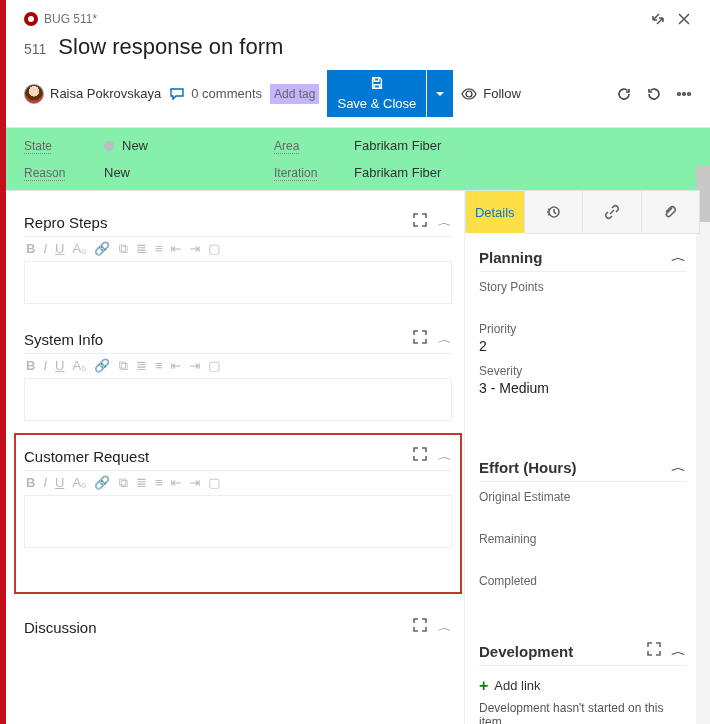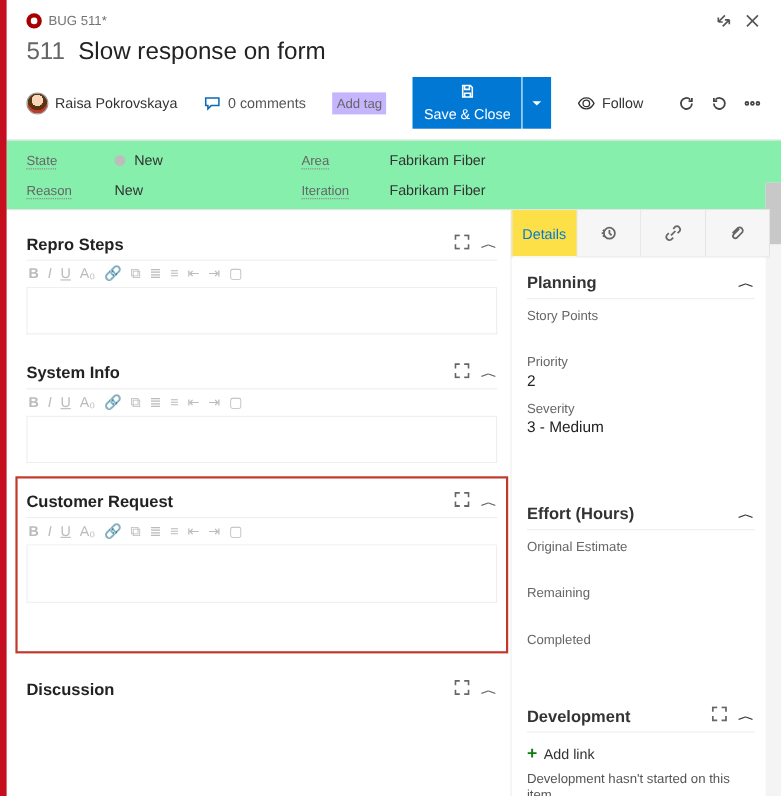--- a/index.html
+++ b/index.html
@@ -18,23 +18,23 @@
   .scroll-gutter { position:absolute; right:0; top:166px; bottom:0; width:14px; background:#f4f4f4; }
   .scroll-thumb { position:absolute; right:0; top:166px; width:14px; height:56px; background:#c8c8c8; }
   .content { margin-left:6px; padding: 8px 18px 0 18px; }
   .tab-row { display:flex; align-items:center; justify-content:space-between; height:22px; }
   .tab-label { display:flex; align-items:center; gap:6px; font-size:12px; color:#737373; }
   .bug-icon { width:14px; height:14px; border-radius:7px; background:#a80000; display:flex; align-items:center; justify-content:center;}
   .bug-icon::before{content:""; width:6px; height:6px; border-radius:3px; background:#fff;}
   .win-controls { display:flex; gap:10px; color:#555; }
   .win-controls svg { width:16px; height:16px; stroke:#555; fill:none; stroke-width:1.5;}
   .title-row { display:flex; align-items:baseline; gap:12px; padding:4px 0 8px 0;}
-  .wid { font-size:22px; color:#666; }
+  .wid { font-size:14px; color:#666; }
   .wtitle { font-size:22px; color:#222; }
-  .toolbar { display:flex; align-items:center; gap:24px; padding:2px 0 10px 0; flex-wrap:nowrap;}
+  .toolbar { display:flex; align-items:center; gap:8px; padding:2px 0 10px 0; flex-wrap:nowrap;}
   .assignee { display:flex; align-items:center; gap:6px;}
   .avatar { width:20px; height:20px; border-radius:10px; background: radial-gradient(circle at 50% 35%, #f9d6b8 35%, #5a3410 36% 60%, #c0392b 61%); border:1px solid #999;}
   .comments { display:flex; align-items:center; gap:6px; color:#555;}
   .comments svg { stroke:#0b6ab7; }
   .tag-btn { background:#c4b5fd; padding:3px 4px; color:#666; font-size:12px; }
   .save-group { display:flex; }
   .save-btn { background:#0078d4; color:#fff; display:flex; align-items:center; gap:6px; padding:6px 10px; font-size:13px; border:none;flex-direction:column;}
   .save-caret { background:#0078d4; color:#fff; padding:6px 8px; border:none; margin-left:1px;}
   .follow { display:flex; align-items:center; gap:6px; color:#333; }
   .tb-actions { display:flex; gap:14px; color:#444; margin-left:auto; }
@@ -46,21 +46,21 @@
   .meta-label.u { text-decoration: underline dotted #888; text-underline-offset:3px; }
   .state-val { display:flex; align-items:center; gap:8px; color:#333;}
   .state-dot { width:10px; height:10px; border-radius:5px; background:#bdbdbd;}
   .meta-val { color:#333; }
 
   .lower { display:flex; margin: 0 -18px; }
   .left { width: 458px; padding: 16px 12px 0 18px; }
   .right { flex:1; border-left:1px solid #eee; padding: 0 24px 0 14px; position:relative; margin-top:-1px;}
 
   .section-head { display:flex; align-items:center; justify-content:space-between;
-     padding: 6px 0 4px 0; font-weight:700; color:#222; font-size:15px;}
+     padding: 6px 0 4px 0; font-weight:400; color:#222; font-size:15px;}
   .section-head .icons { display:flex; gap:10px; color:#666;}
   .section-head .icons svg { width:14px; height:14px; stroke:#666; fill:none; stroke-width:1.6;}
   .rt-toolbar { display:flex; gap:8px; color:#bbb; padding:4px 2px; border-top:1px solid #eee; border-bottom:1px solid #eee;}
   .rt-toolbar span { font-size:13px; }
   .b { font-weight:700;} .i { font-style:italic;} .u { text-decoration:underline;}
   .editor { height:42px; border:1px solid #eee; border-top:none; margin-bottom:20px; background:#fff;}
   .section-wrap { }
   .highlight { border:2px solid #c0392b; padding:6px 8px 24px 8px; margin: -8px -10px 18px -10px;}
   .highlight .editor { height:52px; }
 

